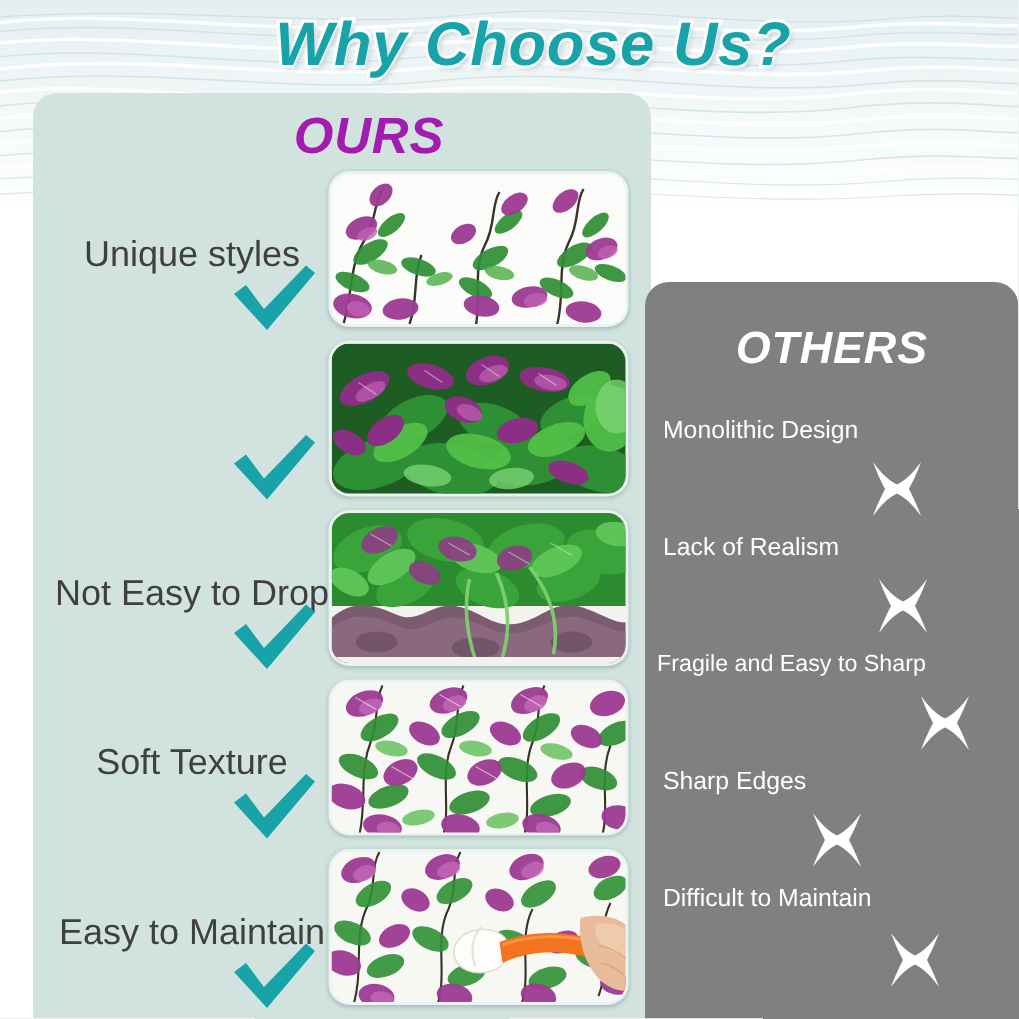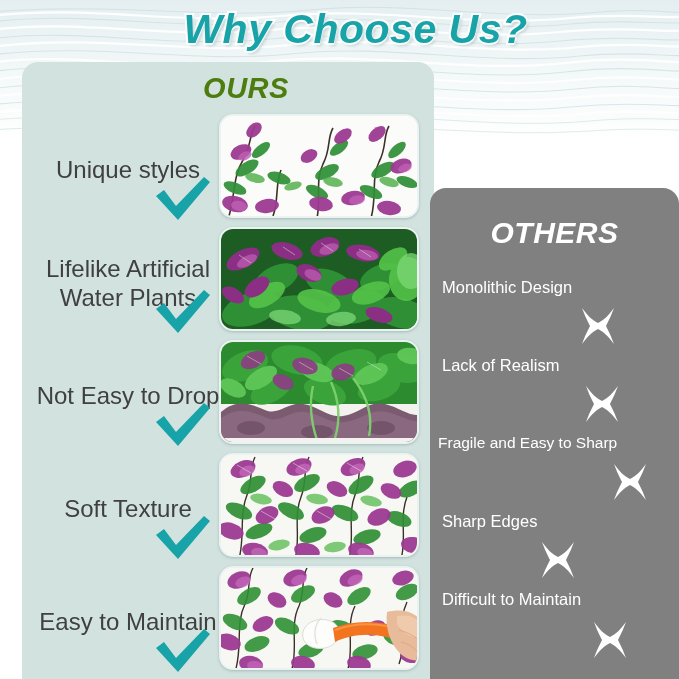--- a/index.html
+++ b/index.html
@@ -51,25 +51,25 @@
     width:412px; height:617px;
     background:#d2e3df;
     border-radius:16px 16px 0 0;
   }
   .ours-head {
     position:absolute;
     left:0; top:10px;
     width:412px;
     text-align:center;
     padding-left:36px;
-    font-size:29px;
+    font-size:34px;
     font-weight:bold;
     font-style:italic;
     letter-spacing:0.5px;
-    color:#4d7c0f;
+    color:#a21caf;
   }
 
   
   .ours-row {
     position:absolute;
     left:0;
     width:412px;
     height:113px;
   }
   .ours-label {
@@ -242,21 +242,20 @@
             <ellipse cx="24" cy="40" rx="7" ry="4" transform="rotate(-24 24 40)"></ellipse>
             <ellipse cx="18" cy="90" rx="8" ry="5" transform="rotate(12 18 90)"></ellipse>
             <ellipse cx="136" cy="84" rx="8" ry="4.5" transform="rotate(-10 136 84)"></ellipse>
             <ellipse cx="184" cy="52" rx="7" ry="4" transform="rotate(-20 184 52)"></ellipse>
           </g>
         </svg>
       </div>
     </div>
 
     <div class="ours-row" style="top:165px;">
-      <div class="ours-label two-line">Lifelike Artificial Water Plants</div>
 
       <span class="check" style="left:132px; top:62px;">
         <svg width="58" height="46" viewBox="0 0 58 46">
           <path d="M2,20 L10,14 L22,30 L50,1 L56,6 L24,44 Z" fill="#17a3a8"></path>
         </svg>
       </span>
 
       <div class="thumb" style="top:0px;">
         <svg width="200" height="104" viewBox="0 0 200 104">
           <rect width="200" height="104" fill="#1d5c22"></rect>

